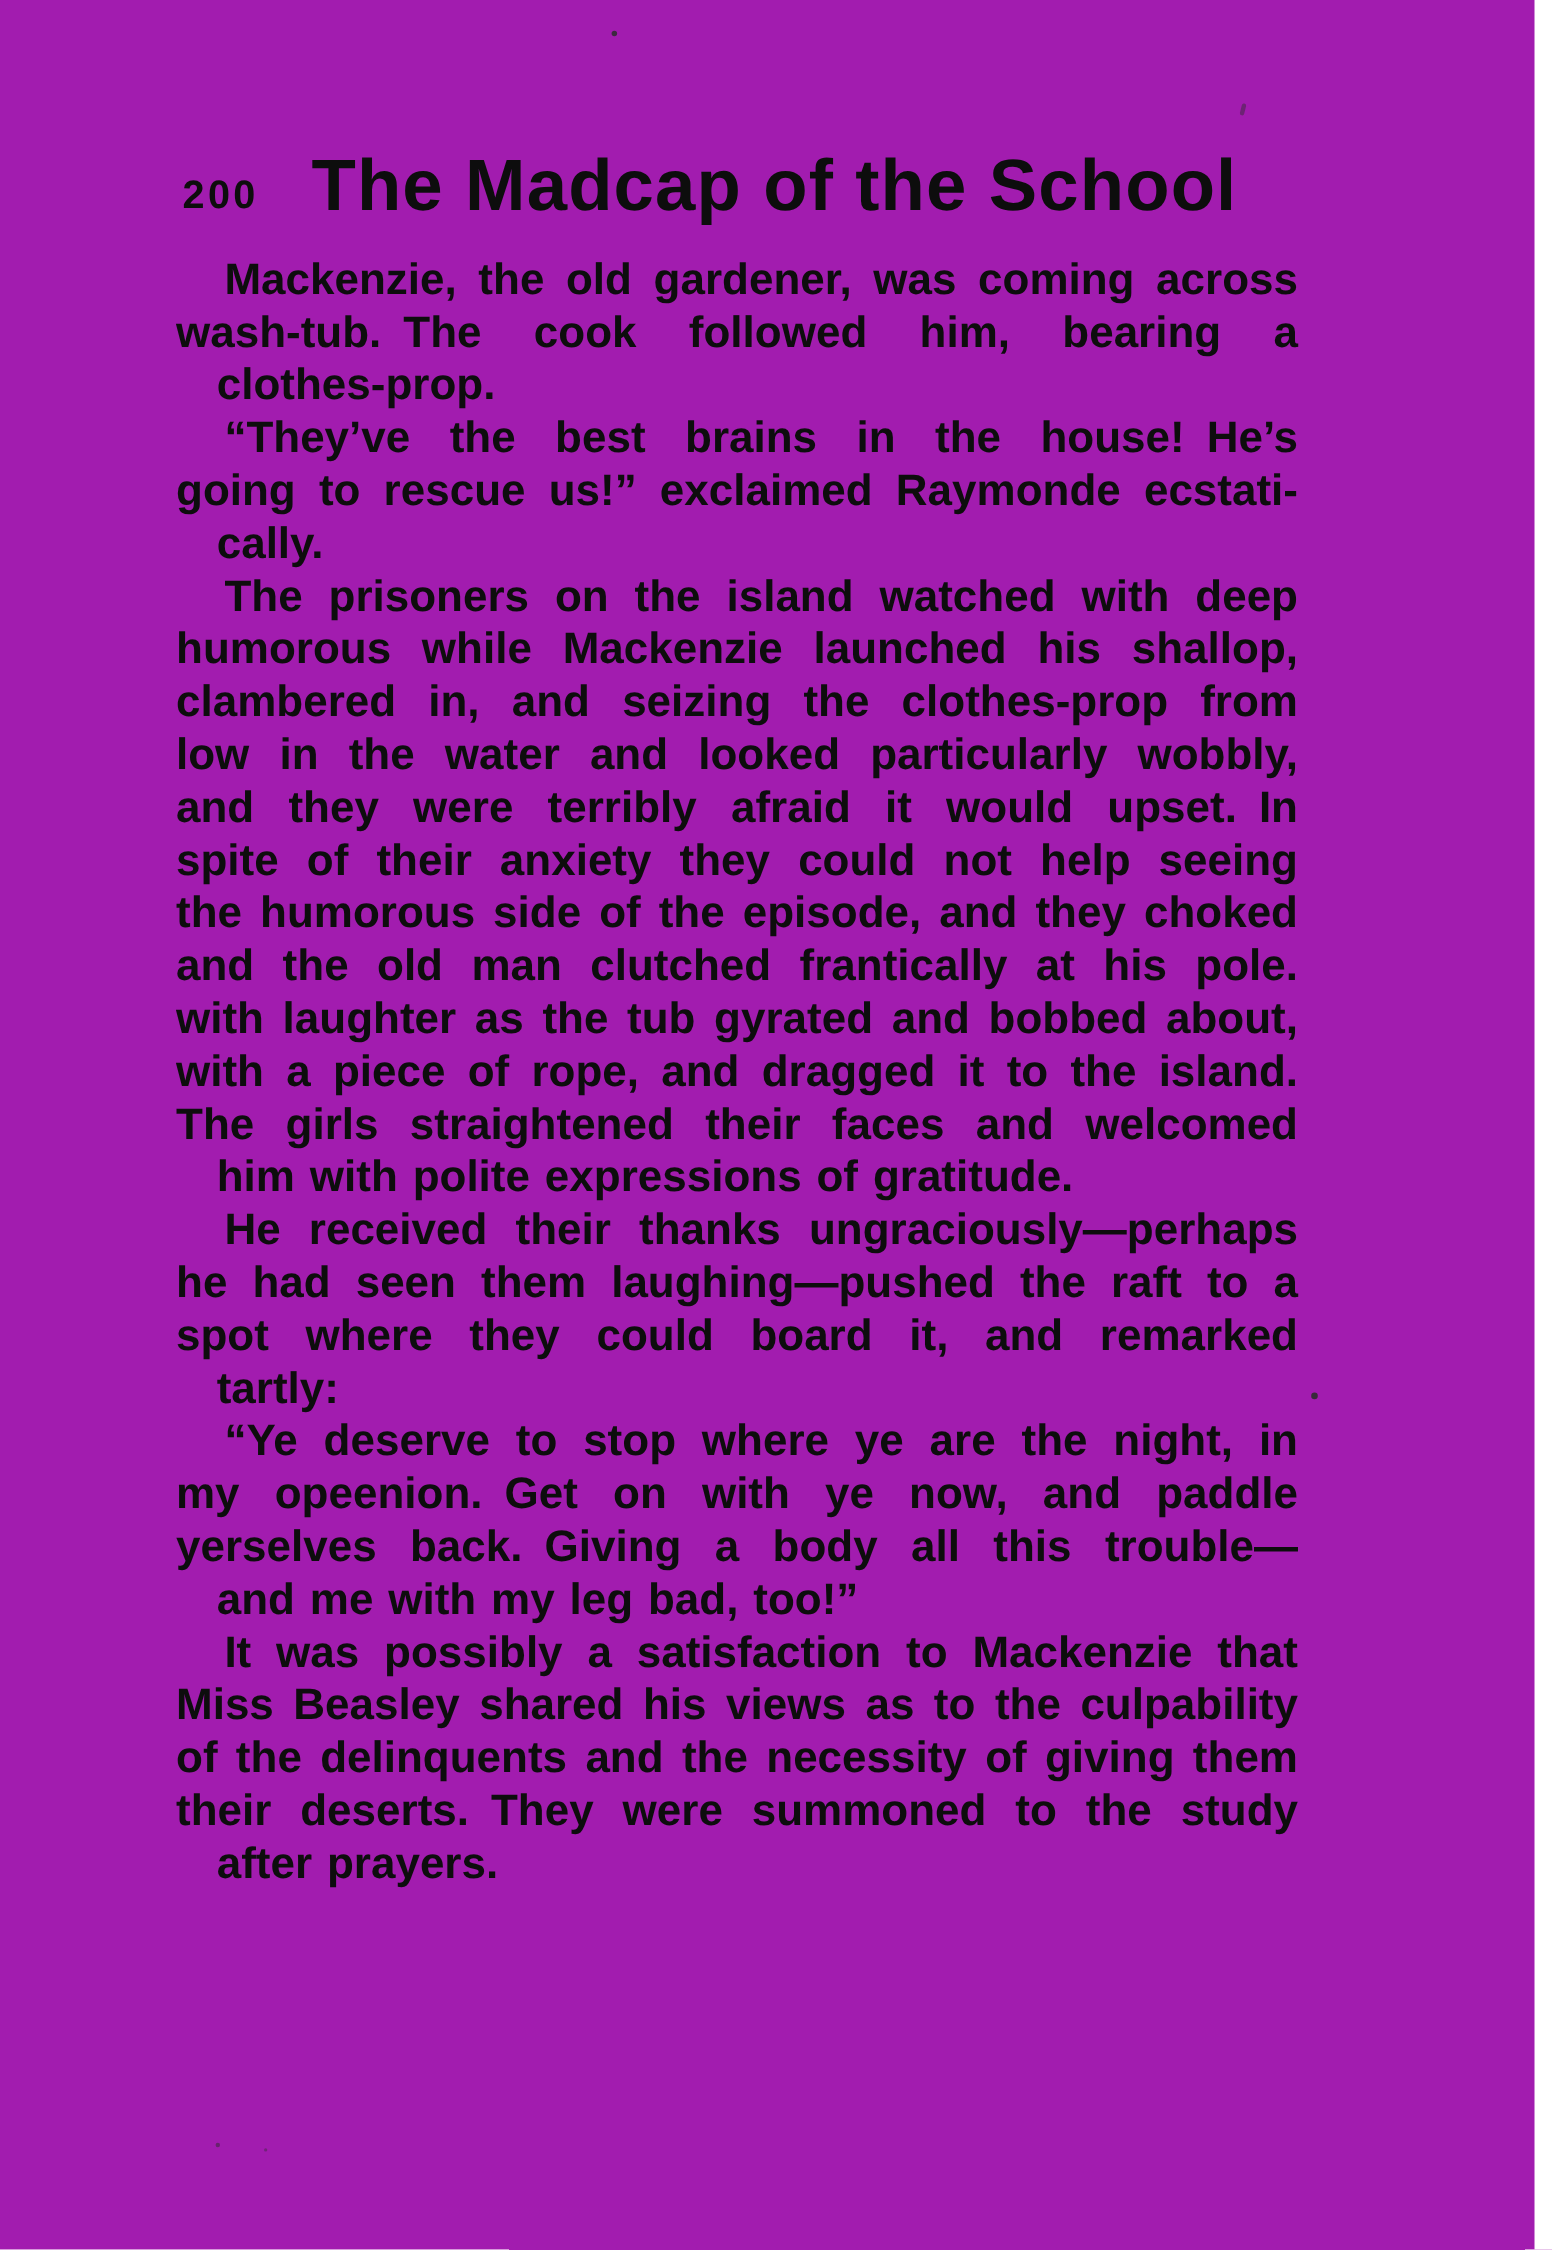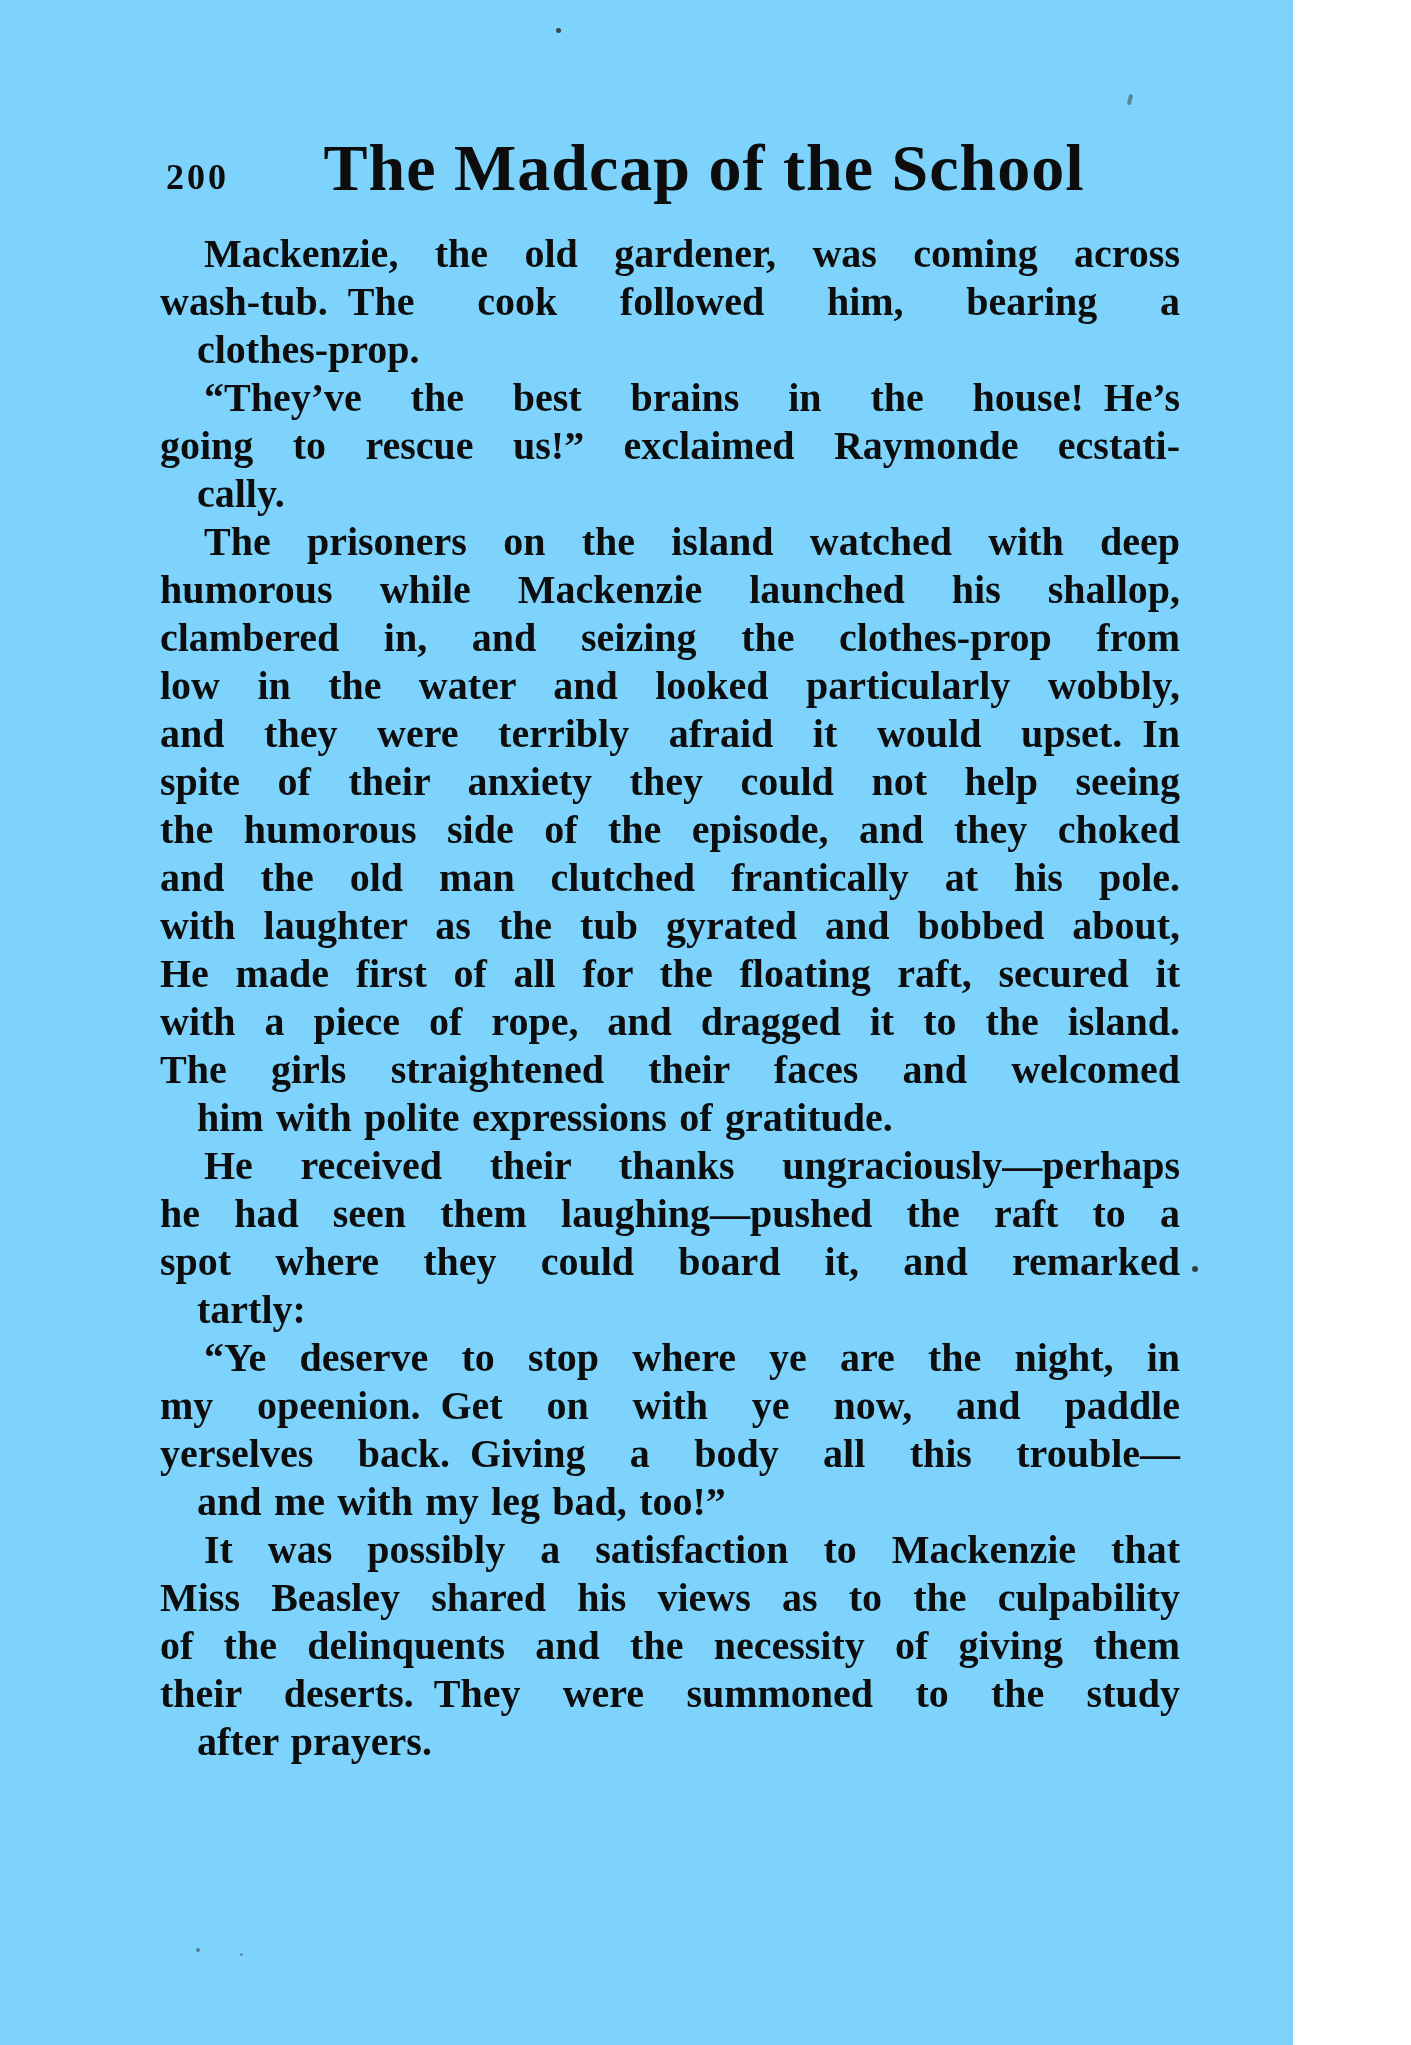--- a/index.html
+++ b/index.html
@@ -2,25 +2,25 @@
 <html><head>
 <meta charset="utf-8">
 <style>
   html, body {
     margin: 0;
     padding: 0;
     background: #ffffff;
   }
   .page {
     position: relative;
-    width: 1293px;
+    width: 1395px;
     height: 2045px;
-    background: #7dd3fc;
+    background: #a21caf;
     overflow: hidden;
-    font-family: Liberation Serif, serif;
+    font-family: Liberation Sans, sans-serif;
     color: #0d0d0d;
   }
   .text-block {
     position: absolute;
     left: 160px;
     top: 128px;
     width: 1020px;
   }
   .page-header {
     position: relative;
@@ -92,21 +92,20 @@
         <div class="line line--end">cally.</div>
         <div class="line line--first">The prisoners on the island watched with deep</div>
         <div class="line">humorous while Mackenzie launched his shallop,</div>
         <div class="line">clambered in, and seizing the clothes-prop from</div>
         <div class="line">low in the water and looked particularly wobbly,</div>
         <div class="line">and they were terribly afraid it would upset. In</div>
         <div class="line">spite of their anxiety they could not help seeing</div>
         <div class="line">the humorous side of the episode, and they choked</div>
         <div class="line">and the old man clutched frantically at his pole.</div>
         <div class="line">with laughter as the tub gyrated and bobbed about,</div>
-        <div class="line">He made first of all for the floating raft, secured it</div>
         <div class="line">with a piece of rope, and dragged it to the island.</div>
         <div class="line">The girls straightened their faces and welcomed</div>
         <div class="line line--end">him with polite expressions of gratitude.</div>
         <div class="line line--first">He received their thanks ungraciously—perhaps</div>
         <div class="line">he had seen them laughing—pushed the raft to a</div>
         <div class="line">spot where they could board it, and remarked</div>
         <div class="line line--end">tartly:</div>
         <div class="line line--first">“Ye deserve to stop where ye are the night, in</div>
         <div class="line">my opeenion. Get on with ye now, and paddle</div>
         <div class="line">yerselves back. Giving a body all this trouble—</div>

